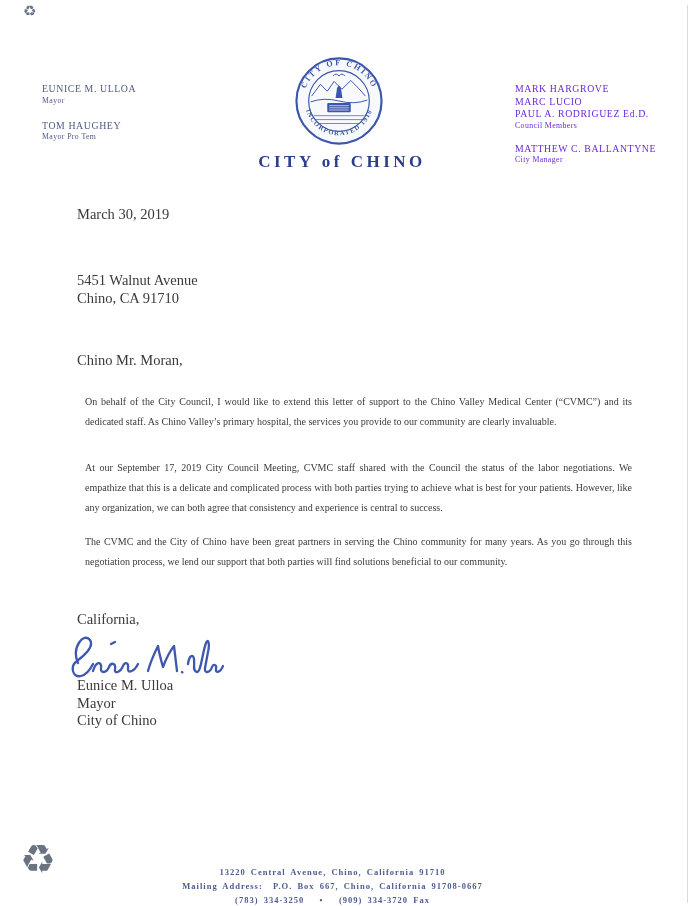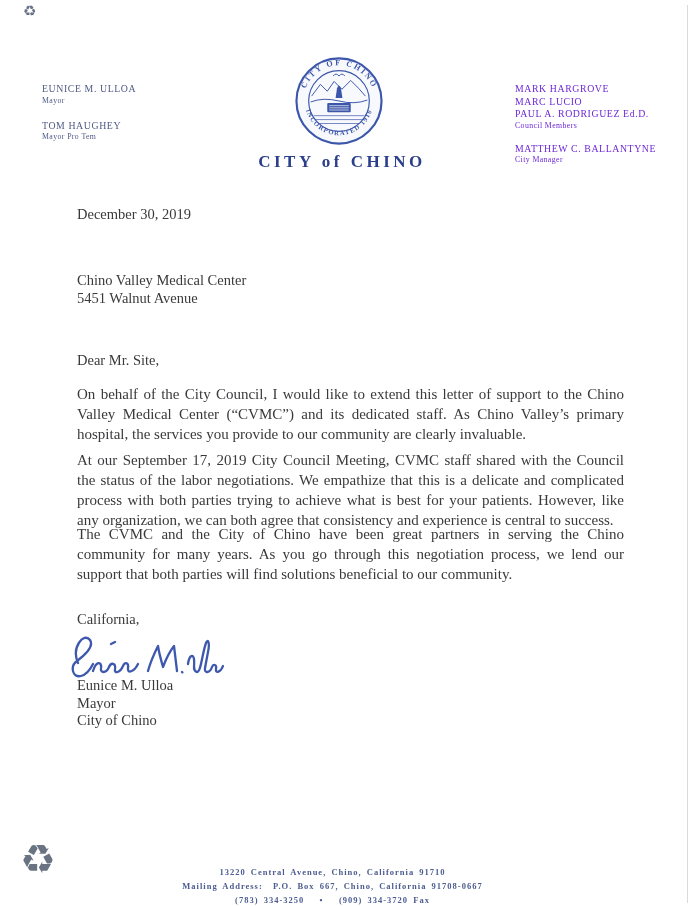--- a/index.html
+++ b/index.html
@@ -25,21 +25,21 @@
   .seal{position:absolute;left:294px;top:55px;width:90px;height:92px;}
   .wordmark{
     position:absolute;left:252px;top:152px;width:180px;text-align:center;
     font-size:17px;font-weight:bold;letter-spacing:3.5px;color:#2b3f8c;white-space:nowrap;
   }
 
   
   .date{position:absolute;left:77px;top:206px;font-size:14.5px;color:#3a3a3c;}
   .recipient{position:absolute;left:77px;top:271px;font-size:14.5px;line-height:18px;color:#3a3a3c;}
   .salutation{position:absolute;left:77px;top:352px;font-size:14.5px;color:#3a3a3c;}
-  .para{position:absolute;left:77px;width:547px;text-align:justify;font-size:15px;line-height:20px;color:#3a3a3c;margin:0;}
+  .para{position:absolute;left:77px;width:547px;text-align:justify;font-size:10px;line-height:20px;color:#3a3a3c;margin:8px;}
   .p1{top:384px}.p2{top:450px}.p3{top:524px}
   .closing{position:absolute;left:77px;top:611px;font-size:14.5px;color:#3a3a3c;}
   .signature{position:absolute;left:64px;top:627px;width:162px;height:60px;}
   .signer{position:absolute;left:77px;top:677px;font-size:14.5px;line-height:17.5px;color:#3a3a3c;}
 
   
   .footer{position:absolute;left:0;top:841px;width:665px;text-align:center;color:#4d5c90;margin-top:24px;}
   .footer-line{font-size:8.5px;font-weight:bold;letter-spacing:1px;word-spacing:2px;line-height:14.2px;white-space:pre;}
 </style>
 </head>
@@ -100,28 +100,28 @@
       <div class="off-name">MARC LUCIO</div>
       <div class="off-name">PAUL A. RODRIGUEZ Ed.D.</div>
       <div class="off-title">Council Members</div>
     </div>
     <div class="group">
       <div class="off-name">MATTHEW C. BALLANTYNE</div>
       <div class="off-title">City Manager</div>
     </div>
   </div>
 
-  <div class="date">December 30, 2019</div>
+  <div class="date">March 30, 2019</div>
 
   <div class="recipient">
-    <div>Chino Valley Medical Center</div>
     <div>5451 Walnut Avenue</div>
+    <div>Chino, CA 91710</div>
   </div>
 
-  <div class="salutation">Dear Mr. Site,</div>
+  <div class="salutation">Chino Mr. Moran,</div>
 
   <p class="para p1">On behalf of the City Council, I would like to extend this letter of support to the Chino Valley Medical Center (“CVMC”) and its dedicated staff. As Chino Valley’s primary hospital, the services you provide to our community are clearly invaluable.</p>
   <p class="para p2">At our September 17, 2019 City Council Meeting, CVMC staff shared with the Council the status of the labor negotiations. We empathize that this is a delicate and complicated process with both parties trying to achieve what is best for your patients. However, like any organization, we can both agree that consistency and experience is central to success.</p>
   <p class="para p3">The CVMC and the City of Chino have been great partners in serving the Chino community for many years. As you go through this negotiation process, we lend our support that both parties will find solutions beneficial to our community.</p>
 
   <div class="closing">California,</div>
 
   <svg class="signature" viewBox="0 0 162 60" aria-hidden="true">
     <g stroke="#2d4aa5" stroke-width="2.3" fill="none" stroke-linecap="round" stroke-linejoin="round" opacity="0.92">
       <path d="M14,36 C7,20 20,5 26,13 C30,19 21,28 13,34 C6,39 8,51 17,49 C23,47.5 27,41 29,37"></path>

